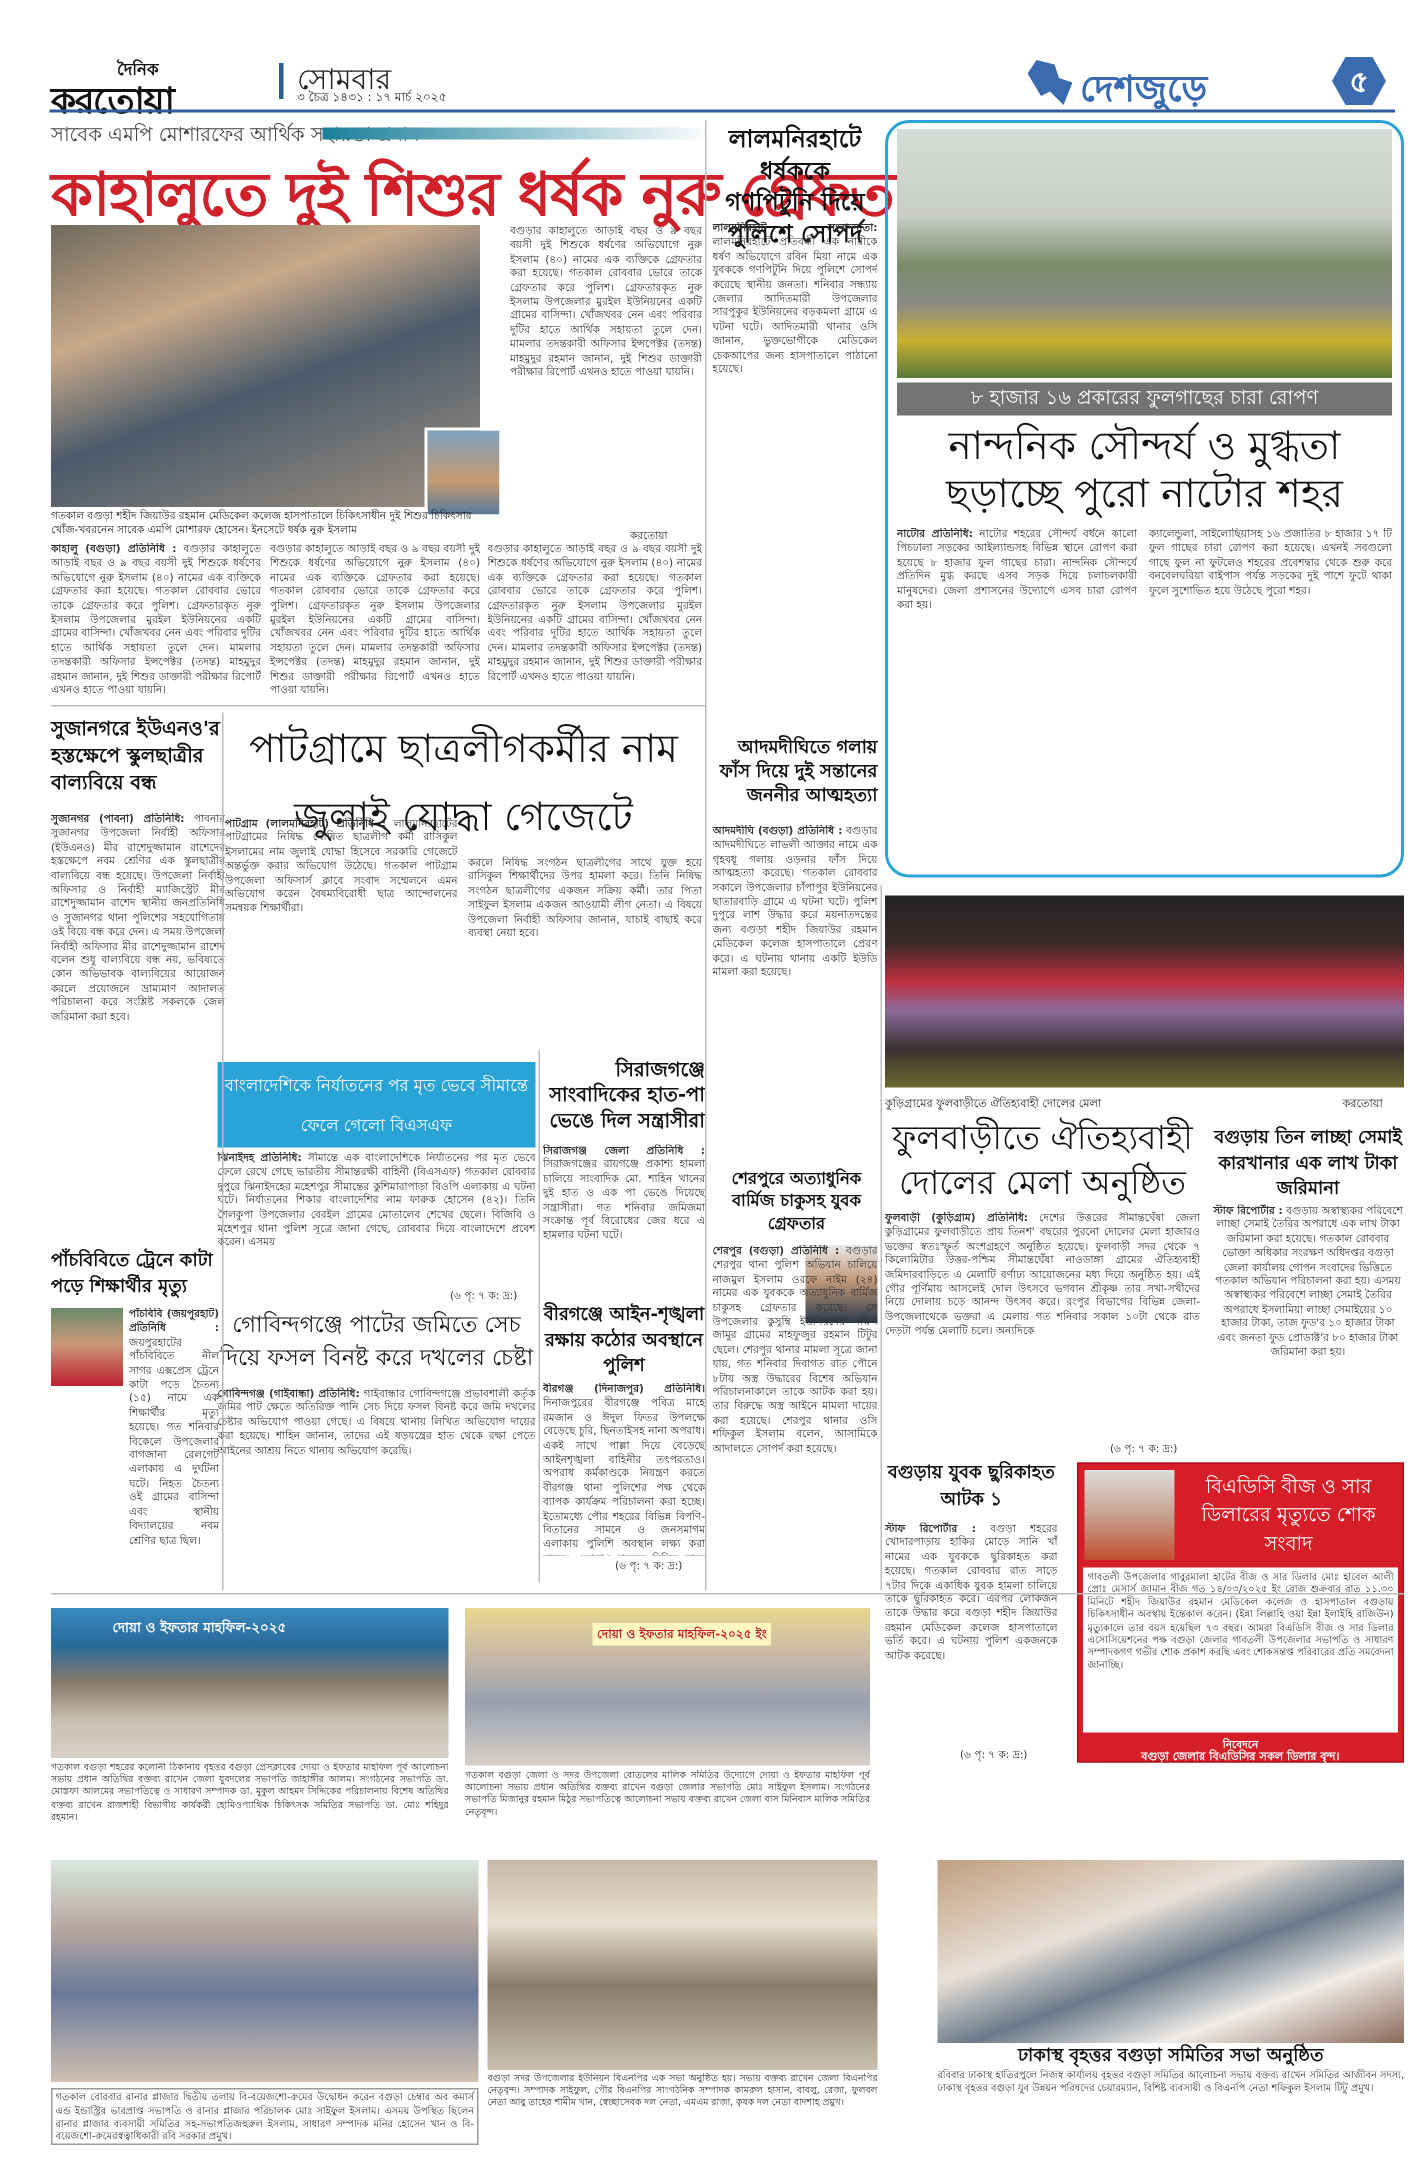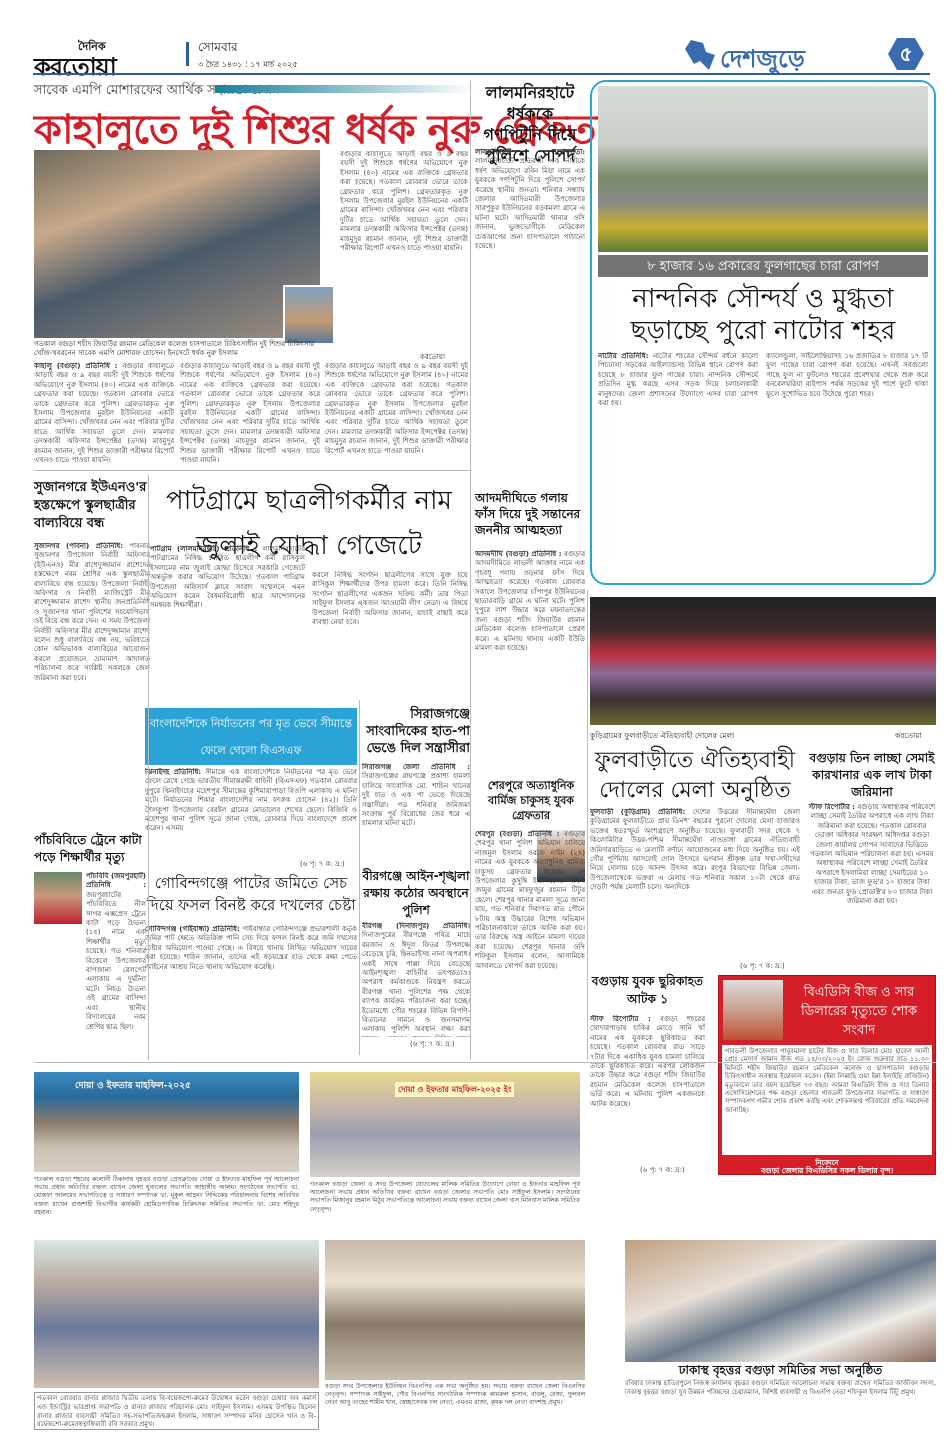--- a/index.html
+++ b/index.html
@@ -3,21 +3,21 @@
 <meta charset="utf-8">
 <style>
 *{box-sizing:border-box;margin:0;padding:0}
 body{width:945px;height:1452px;background:#fff;font-family:"DejaVu Sans",sans-serif;color:#222;position:relative;overflow:hidden}
 .abs{position:absolute}
 .txt{font-size:7px;line-height:9.4px;color:#333;text-align:justify;overflow:hidden}
 .hdr-line{position:absolute;left:33px;top:73px;width:897px;height:2px;background:#2f5c9a}
 .logo-small{left:78px;top:38px;font-size:11px;font-weight:bold;color:#111}
 .logo-big{left:34px;top:48px;font-size:24px;font-weight:900;color:#111;letter-spacing:-1px}
 .vbar{left:186px;top:42px;width:3px;height:24px;background:#2f5c9a}
-.day{left:198px;top:38px;font-size:12px;color:#222}
+.day{left:198px;top:38px;font-size:19px;color:#222}
 .date{left:198px;top:58px;font-size:8px;color:#222}
 .sect{left:720px;top:40px;font-size:24px;font-weight:bold;color:#3a6bb0}
 .map{left:685px;top:40px;width:30px;height:30px;background:#3a6bb0;clip-path:polygon(20% 0,60% 10%,70% 40%,100% 50%,80% 100%,50% 70%,30% 80%,0 30%)}
 .pgno{left:888px;top:38px;width:36px;height:32px;background:#3a6bb0;color:#fff;font-size:20px;font-weight:bold;text-align:center;line-height:32px;clip-path:polygon(25% 0,75% 0,100% 50%,75% 100%,25% 100%,0 50%)}
 .kicker{left:34px;top:80px;font-size:13px;color:#444}
 .kbar{left:215px;top:85px;width:260px;height:8px;background:linear-gradient(90deg,#1a7f9a,#fff)}
 .lead-h{left:34px;top:98px;font-size:40px;font-weight:bold;color:#d0202a;letter-spacing:-1px;white-space:nowrap}
 .photo{background:linear-gradient(135deg,#8a7b6a,#c9b49a 40%,#5a6a5a 70%,#9a8a7a)}
 .h-black{color:#111;font-weight:bold}
 .bluebox{border:2px solid #2aa3d6;border-radius:16px}
@@ -55,21 +55,21 @@
 <div class="abs h-black" style="left:475px;top:82px;width:110px;font-size:16px;line-height:21px;text-align:center">লালমনিরহাটে ধর্ষককে গণপিটুনি দিয়ে পুলিশে সোপর্দ</div>
 <div class="abs txt" style="left:475px;top:148px;width:110px;height:318px"><b>লালমনিরহাট সংবাদদাতা:</b> <span>লালমনিরহাটে প্রতিবন্ধী এক নারীকে ধর্ষণ অভিযোগে রবিন মিয়া নামে এক যুবককে গণপিটুনি দিয়ে পুলিশে সোপর্দ করেছে স্থানীয় জনতা। শনিবার সন্ধ্যায় জেলার আদিতমারী উপজেলার সারপুকুর ইউনিয়নের বড়কমলা গ্রামে এ ঘটনা ঘটে। আদিতমারী থানার ওসি জানান, ভুক্তভোগীকে মেডিকেল চেকআপের জন্য হাসপাতালে পাঠানো হয়েছে।</span></div>
 
 <div class="abs bluebox" style="left:590px;top:80px;width:346px;height:505px"></div>
 <div class="abs" style="left:598px;top:86px;width:330px;height:166px;background:linear-gradient(180deg,#d8dcd8 0%,#c9cdc6 35%,#7a8a6a 55%,#8a8a88 70%,#c9b030 85%,#5a7a3a)"></div>
 <div class="abs bluebanner" style="left:598px;top:255px;width:330px;height:22px;line-height:22px;font-size:13px">৮ হাজার ১৬ প্রকারের ফুলগাছের চারা রোপণ</div>
 <div class="abs h-black" style="left:598px;top:282px;width:330px;font-size:26px;line-height:32px;text-align:center;font-weight:normal">নান্দনিক সৌন্দর্য ও মুগ্ধতা ছড়াচ্ছে পুরো নাটোর শহর</div>
 <div class="abs txt" style="left:598px;top:352px;width:160px;height:225px"><b>নাটোর প্রতিনিধি:</b> <span>নাটোর শহরের সৌন্দর্য বর্ধনে কালো পিচঢালা সড়কের আইল্যান্ডসহ বিভিন্ন স্থানে রোপণ করা হয়েছে ৮ হাজার ফুল গাছের চারা। নান্দনিক সৌন্দর্যে প্রতিদিন মুগ্ধ করছে এসব সড়ক দিয়ে চলাচলকারী মানুষদের। জেলা প্রশাসনের উদ্যোগে এসব চারা রোপণ করা হয়।</span></div>
 <div class="abs txt" style="left:766px;top:352px;width:162px;height:225px">ক্যালেন্ডুলা, সাইলোছিয়াসহ ১৬ প্রজাতির ৮ হাজার ১৭ টি ফুল গাছের চারা রোপণ করা হয়েছে। এখনই সবগুলো গাছে ফুল না ফুটলেও শহরের প্রবেশদ্বার থেকে শুরু করে বনবেলঘরিয়া বাইপাস পর্যন্ত সড়কের দুই পাশে ফুটে থাকা ফুলে সুশোভিত হয়ে উঠেছে পুরো শহর।</div>
 
-<div class="abs h-black" style="left:475px;top:490px;width:110px;font-size:12px;line-height:16px;text-align:left">আদমদীঘিতে গলায় ফাঁস দিয়ে দুই সন্তানের জননীর আত্মহত্যা</div>
+<div class="abs h-black" style="left:475px;top:490px;width:110px;font-size:12px;line-height:16px;text-align:right">আদমদীঘিতে গলায় ফাঁস দিয়ে দুই সন্তানের জননীর আত্মহত্যা</div>
 <div class="abs txt" style="left:475px;top:550px;width:110px;height:210px"><b>আদমদীঘি (বগুড়া) প্রতিনিধি :</b> <span>বগুড়ার আদমদীঘিতে লাভলী আক্তার নামে এক গৃহবধূ গলায় ওড়নার ফাঁস দিয়ে আত্মহত্যা করেছে। গতকাল রোববার সকালে উপজেলার চাঁপাপুর ইউনিয়নের ছাতারবাড়ি গ্রামে এ ঘটনা ঘটে। পুলিশ দুপুরে লাশ উদ্ধার করে ময়নাতদন্তের জন্য বগুড়া শহীদ জিয়াউর রহমান মেডিকেল কলেজ হাসপাতালে প্রেরণ করে। এ ঘটনায় থানায় একটি ইউডি মামলা করা হয়েছে।</span></div>
 
 <div class="abs h-black" style="left:34px;top:478px;width:120px;font-size:13px;line-height:18px">সুজানগরে ইউএনও'র হস্তক্ষেপে স্কুলছাত্রীর বাল্যবিয়ে বন্ধ</div>
 <div class="abs txt" style="left:34px;top:542px;width:116px;height:285px"><b>সুজানগর (পাবনা) প্রতিনিধি:</b> <span>পাবনার সুজানগর উপজেলা নির্বাহী অফিসার (ইউএনও) মীর রাশেদুজ্জামান রাশেদের হস্তক্ষেপে নবম শ্রেণির এক স্কুলছাত্রীর বাল্যবিয়ে বন্ধ হয়েছে। উপজেলা নির্বাহী অফিসার ও নির্বাহী ম্যাজিস্ট্রেট মীর রাশেদুজ্জামান রাশেদ স্থানীয় জনপ্রতিনিধি ও সুজানগর থানা পুলিশের সহযোগিতায় ওই বিয়ে বন্ধ করে দেন। এ সময় উপজেলা নির্বাহী অফিসার মীর রাশেদুজ্জামান রাশেদ বলেন শুধু বাল্যবিয়ে বন্ধ নয়, ভবিষ্যতে কোন অভিভাবক বাল্যবিয়ের আয়োজন করলে প্রয়োজনে ভ্রাম্যমাণ আদালত পরিচালনা করে সংশ্লিষ্ট সকলকে জেল জরিমানা করা হবে।</span></div>
 
 <div class="abs h-black" style="left:150px;top:478px;width:318px;font-size:26px;line-height:45px;text-align:center;font-weight:normal">পাটগ্রামে ছাত্রলীগকর্মীর নাম জুলাই যোদ্ধা গেজেটে</div>
 <div class="abs txt" style="left:150px;top:545px;width:155px;height:155px"><b>পাটগ্রাম (লালমনিরহাট) প্রতিনিধি :</b> <span>লালমনিরহাটের পাটগ্রামের নিষিদ্ধ ঘোষিত ছাত্রলীগ কর্মী রাসিকুল ইসলামের নাম জুলাই যোদ্ধা হিসেবে সরকারি গেজেটে অন্তর্ভুক্ত করার অভিযোগ উঠেছে। গতকাল পাটগ্রাম উপজেলা অফিসার্স ক্লাবে সংবাদ সম্মেলনে এমন অভিযোগ করেন বৈষম্যবিরোধী ছাত্র আন্দোলনের সমন্বয়ক শিক্ষার্থীরা।</span></div>
 <div class="abs txt" style="left:312px;top:571px;width:156px;height:155px">করলে নিষিদ্ধ সংগঠন ছাত্রলীগের সাথে যুক্ত হয়ে রাসিকুল শিক্ষার্থীদের উপর হামলা করে। তিনি নিষিদ্ধ সংগঠন ছাত্রলীগের একজন সক্রিয় কর্মী। তার পিতা সাইফুল ইসলাম একজন আওয়ামী লীগ নেতা। এ বিষয়ে উপজেলা নির্বাহী অফিসার জানান, যাচাই বাছাই করে ব্যবস্থা নেয়া হবে।</div>
 
 <div class="abs bluebanner2" style="left:145px;top:708px;width:212px;height:57px;font-size:11px;line-height:27px;padding-top:2px">বাংলাদেশিকে নির্যাতনের পর মৃত ভেবে সীমান্তে ফেলে গেলো বিএসএফ</div>

